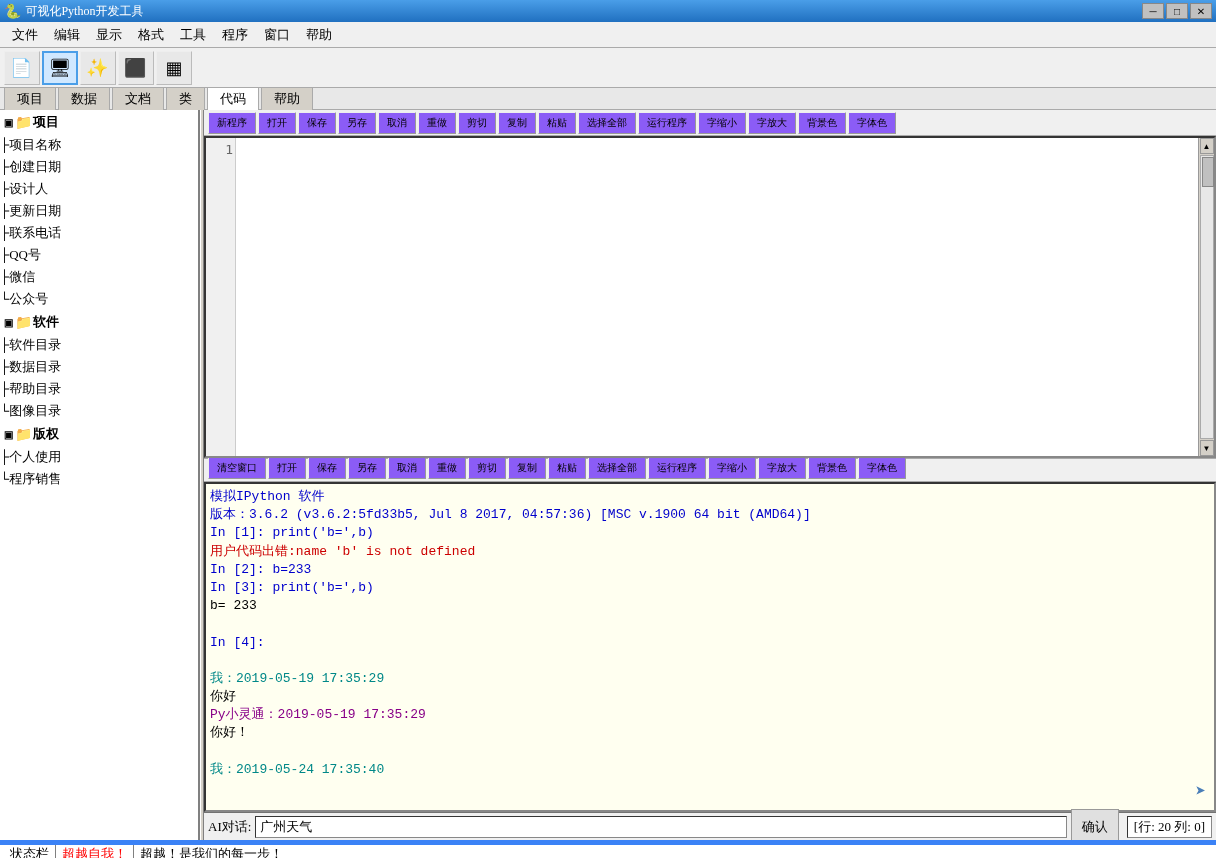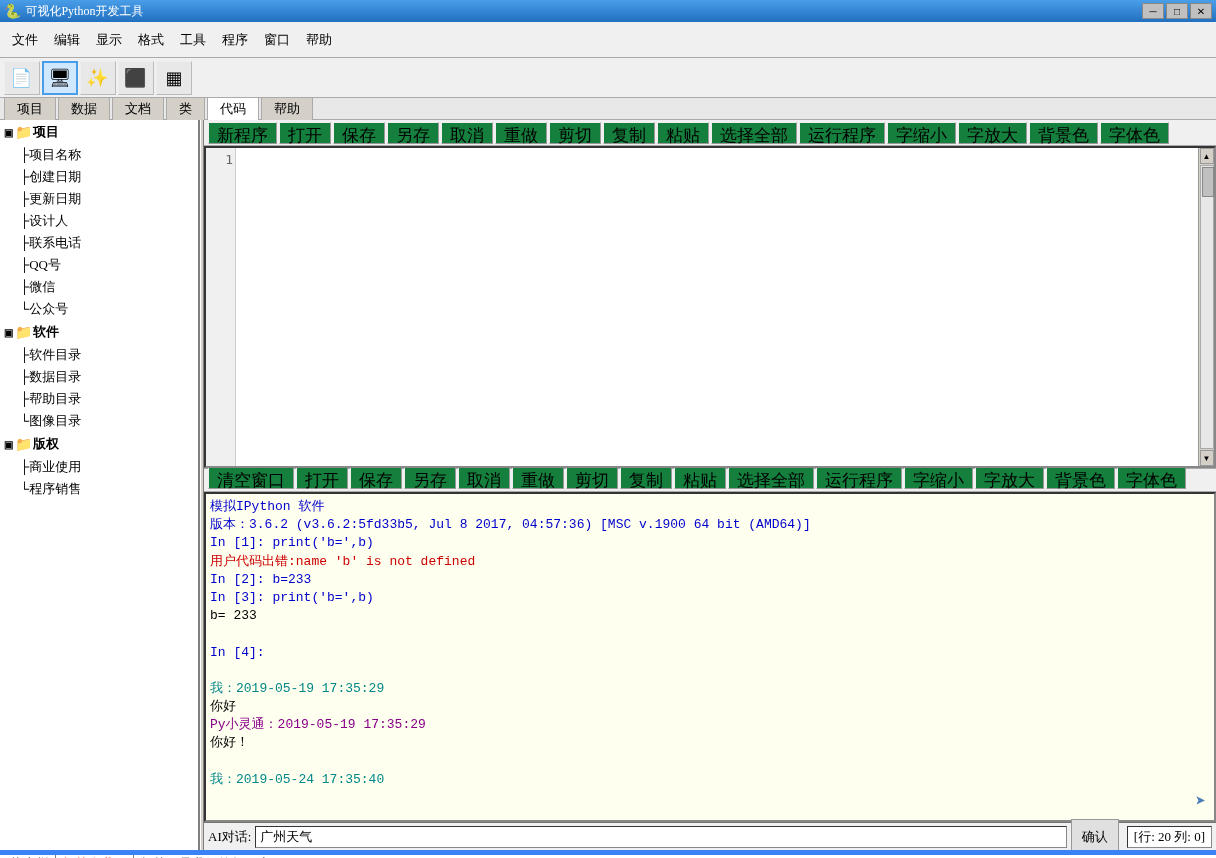--- a/index.html
+++ b/index.html
@@ -25,21 +25,21 @@
       font-size: 10px;
       display: flex; align-items: center; justify-content: center;
       cursor: pointer;
       color: #000;
     }
 
     
     .menu-bar {
       background: #f0f0f0;
       border-bottom: 1px solid #aaa;
-      height: 36px;
+      height: 26px;
       display: flex;
       align-items: center;
       padding: 12px 4px;
     }
     .menu-item {
       padding: 2px 8px;
       font-size: 13px;
       cursor: pointer;
     }
 
@@ -108,21 +108,20 @@
       padding: 1px 0;
       cursor: pointer;
       white-space: nowrap;
     }
     .tree-section {
       display: flex; align-items: center;
       padding: 2px 4px;
       font-weight: bold;
     }
     .tree-child {
-      padding-left: 20px;
       padding-top: 2px;
       padding-bottom: 2px;
       cursor: pointer;
     }
     .expand-icon { font-size: 10px; margin-right: 2px; cursor: pointer; }
 
     
     .right-panel {
       flex: 1;
       display: flex;
@@ -136,26 +135,26 @@
       border-bottom: 1px solid #aaa;
       height: 26px;
       display: flex;
       align-items: center;
       padding: 2px 4px;
       gap: 2px;
       flex-shrink: 0;
     }
     .action-btn {
       padding: 1px 8px;
-      background: #15803d;
+      background: #8b5cf6;
       border: 1px solid #999;
       border-top-color: #eee;
       border-left-color: #eee;
       cursor: pointer;
-      font-size: 17px;
+      font-size: 10px;
       font-family: 'SimSun', '宋体', serif;
       height: 22px;
     }
 
     
     .editor-area {
       flex: 1;
       background: white;
       border: 2px inset #888;
       overflow: auto;
@@ -353,22 +352,22 @@
 
     <div class="tree-item">
       <div class="tree-section">
         <span class="expand-icon">▣</span>
         <span class="folder-icon">📁</span>
         <span>项目</span>
       </div>
     </div>
     <div class="tree-child">├项目名称</div>
     <div class="tree-child">├创建日期</div>
+    <div class="tree-child">├设计人</div>
     <div class="tree-child">├更新日期</div>
-    <div class="tree-child">├设计人</div>
     <div class="tree-child">├联系电话</div>
     <div class="tree-child">├QQ号</div>
     <div class="tree-child">├微信</div>
     <div class="tree-child">└公众号</div>
 
     <div class="tree-item">
       <div class="tree-section">
         <span class="expand-icon">▣</span>
         <span class="folder-icon">📁</span>
         <span>软件</span>
@@ -379,21 +378,21 @@
     <div class="tree-child">├帮助目录</div>
     <div class="tree-child">└图像目录</div>
 
     <div class="tree-item">
       <div class="tree-section">
         <span class="expand-icon">▣</span>
         <span class="folder-icon">📁</span>
         <span>版权</span>
       </div>
     </div>
-    <div class="tree-child">├商业使用</div>
+    <div class="tree-child">├个人使用</div>
     <div class="tree-child">└程序销售</div>
   </div>
 
   <div class="splitter-v"></div>
 
   <div class="right-panel">
 
     <div class="action-bar">
       <button class="action-btn">新程序</button>
       <button class="action-btn">打开</button>

